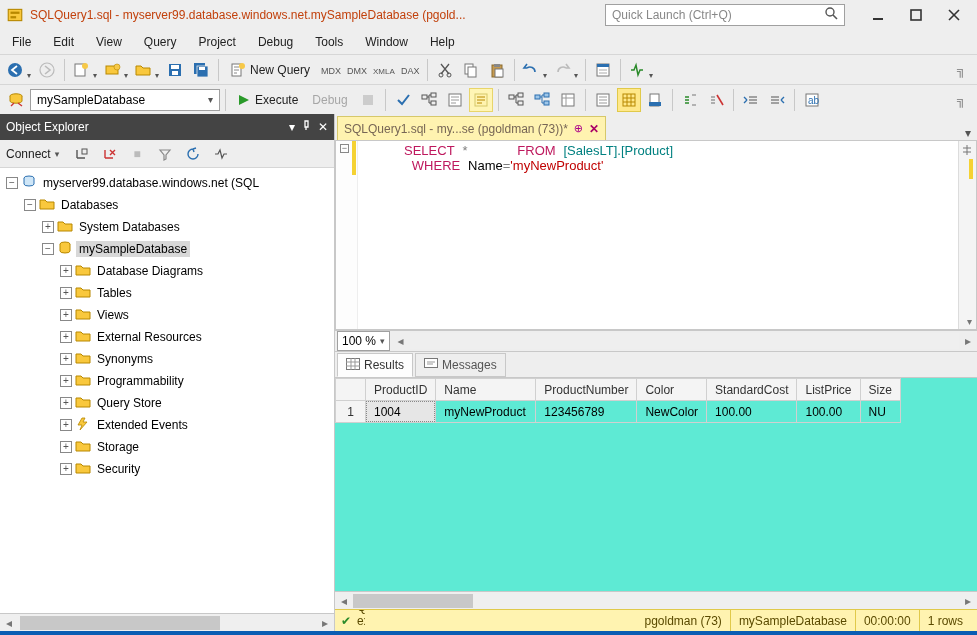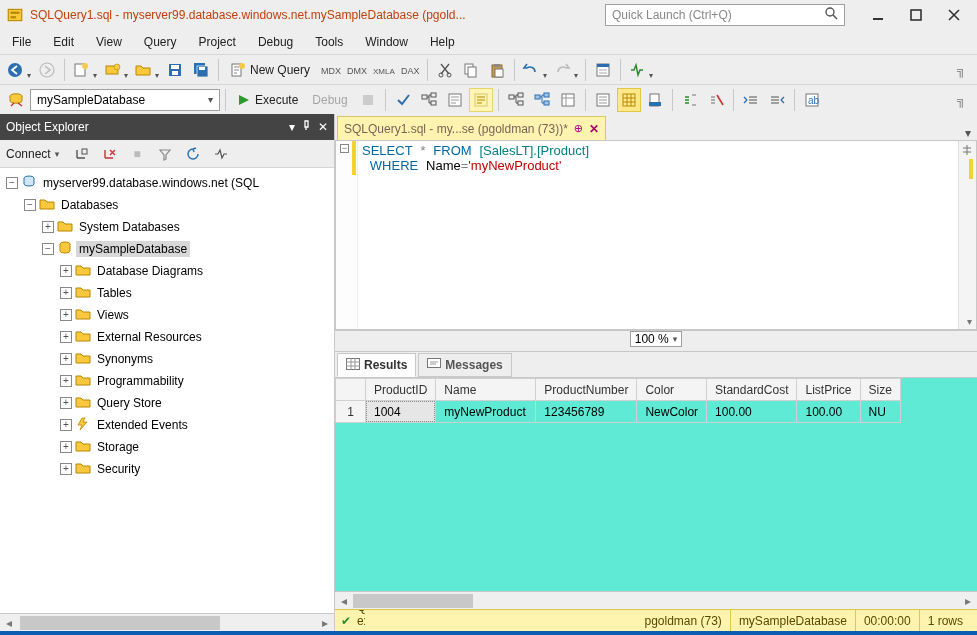--- a/index.html
+++ b/index.html
@@ -53,36 +53,36 @@
 .doc-tab .pin { font-size: 11px; color: #a08; }
 .doc-tab .close { font-size: 12px; color: #a06; font-weight: bold; }
 .tabstrip .flex { flex: 1; }
 .tabstrip .caret { width: 18px; text-align: center; color: #555; }
 
 .code-area { background: #fff; border: 1px solid #c8c8c8; flex: 0 0 190px; position: relative; display: flex; }
 .code-left-margin { width: 22px; background: #fdfdfd; border-right: 1px solid #eee; position: relative; }
 .code-left-margin .mod { position: absolute; left: 16px; top: 0; width: 4px; height: 34px; background: #f5d233; }
 .code-left-margin .fold { position: absolute; left: 4px; top: 3px; width: 9px; height: 9px; border: 1px solid #888; font-size: 9px; line-height: 7px; text-align: center; color: #666; }
 .code-content { flex: 1; padding: 2px 4px; font-family: Consolas, monospace; font-size: 13px; white-space: pre; }
-.kw { color: #0369a1; }
+.kw { color: #be185d; margin-left: 42px; }
 .obj { color: #008080; }
 .str { color: #c00000; }
 .op { color: #808080; }
 .code-right-margin { width: 18px; background: #f4f4f4; border-left: 1px solid #dcdcdc; position: relative; }
 .code-right-margin .mark-top { position: absolute; top: 0; right: 0; width: 18px; height: 18px; display:flex; align-items:center; justify-content:center; color:#777;}
 .code-right-margin .mark-mod { position: absolute; top: 18px; right: 3px; width: 4px; height: 20px; background: #f5d233; }
 .code-right-margin .caret-bot { position: absolute; bottom: 2px; right: 4px; font-size: 10px; color: #777; }
 
-.zoom-row { height: 22px; display: flex; align-items: center; background: #eee; border-top: 1px solid #c8c8c8; border-bottom: 1px solid #c8c8c8; flex-direction: column; }
+.zoom-row { height: 22px; display: flex; align-items: center; background: #eee; border-top: 1px solid #c8c8c8; border-bottom: 1px solid #c8c8c8; }
 .zoom-combo { height: 20px; border: 1px solid #a0a0a0; background: #fff; display: inline-flex; align-items: center; padding: 0 4px; gap: 4px; margin: 0 2px; }
 .zoom-row .hscroll { flex: 1; display: flex; align-items: center; }
 .zoom-row .hscroll .arrow { width: 18px; text-align: center; color: #777; }
 .zoom-row .hscroll .track { flex: 1; height: 16px; background: #efefef; position: relative; }
 
-.results-tabs { height: 26px; display: flex; align-items: flex-end; background: #eee; padding-left: 2px; border-bottom: 1px solid #c8c8c8; gap: 2px; font-weight: bold; }
+.results-tabs { height: 26px; display: flex; align-items: flex-end; background: #eee; padding-left: 2px; border-bottom: 1px solid #c8c8c8; gap: 2px; }
 .rtab { height: 24px; border: 1px solid #c8c8c8; background: #fdfdfd; border-bottom: 1px solid #fdfdfd; display: flex; align-items: center; gap: 4px; padding: 0 8px; font-size: 12px; color: #333; }
 .rtab.inactive { background: #eee; border-bottom: 1px solid #c8c8c8; color: #555; }
 
 .grid-wrap { flex: 1; background: #5eead4; overflow: hidden; position: relative; }
 table.grid { border-collapse: collapse; font-size: 12px; }
 table.grid th, table.grid td { border: 1px solid #d0d0d0; padding: 2px 8px; text-align: left; height: 22px; white-space: nowrap; }
 table.grid th { background: #f4f4f4; font-weight: normal; color: #333; }
 table.grid td.rownum { background: #f4f4f4; color: #333; width: 30px; text-align: center; }
 table.grid th.corner { background: #f4f4f4; width: 30px; }
 table.grid td.sel { background: #e6e6e6; position: relative; }

